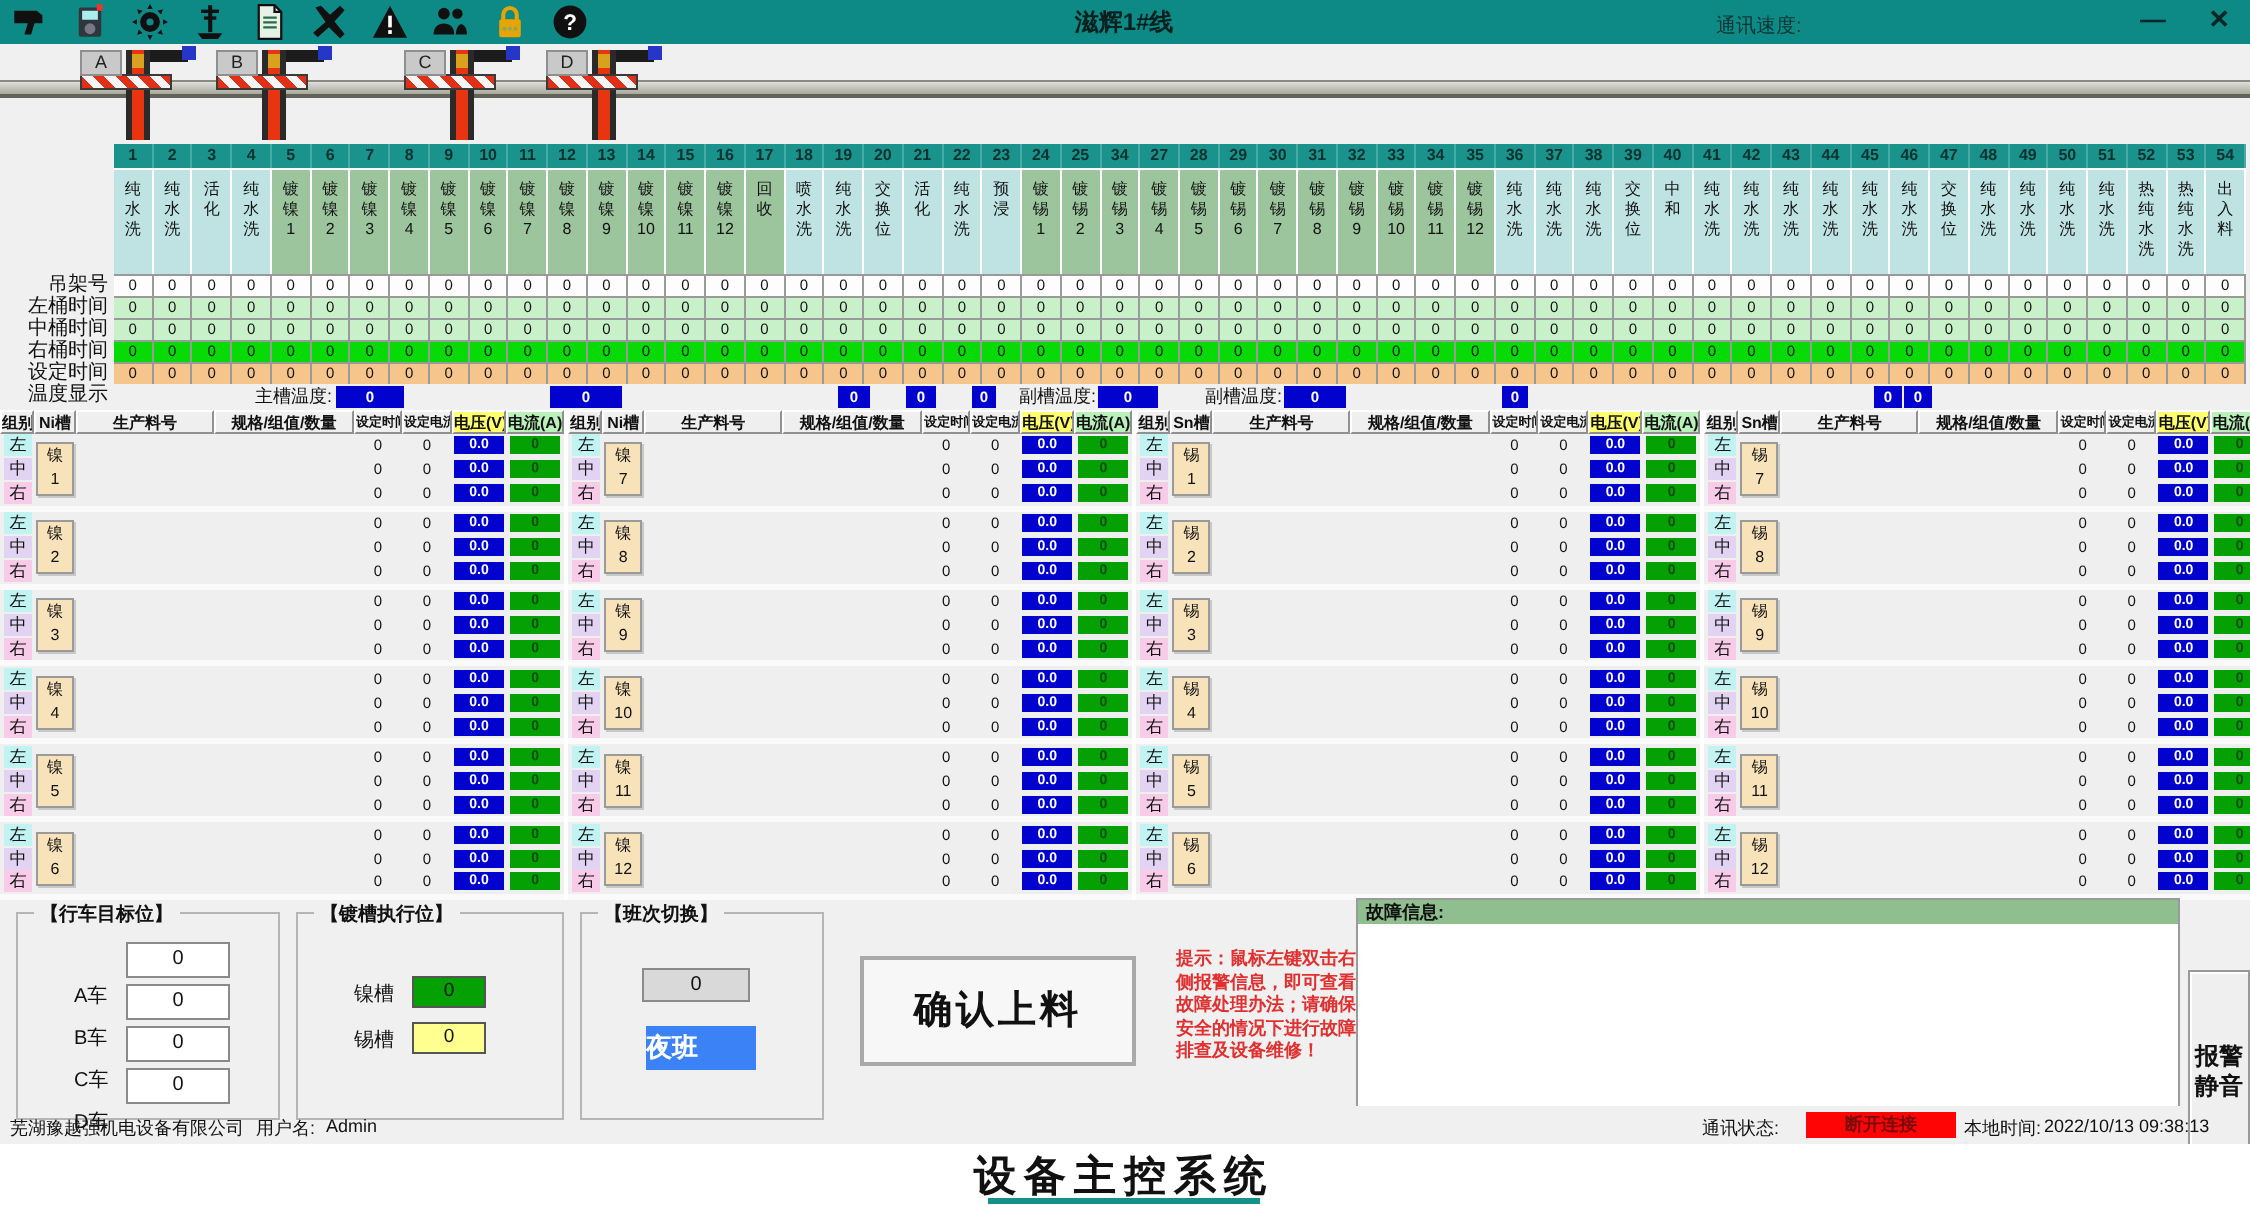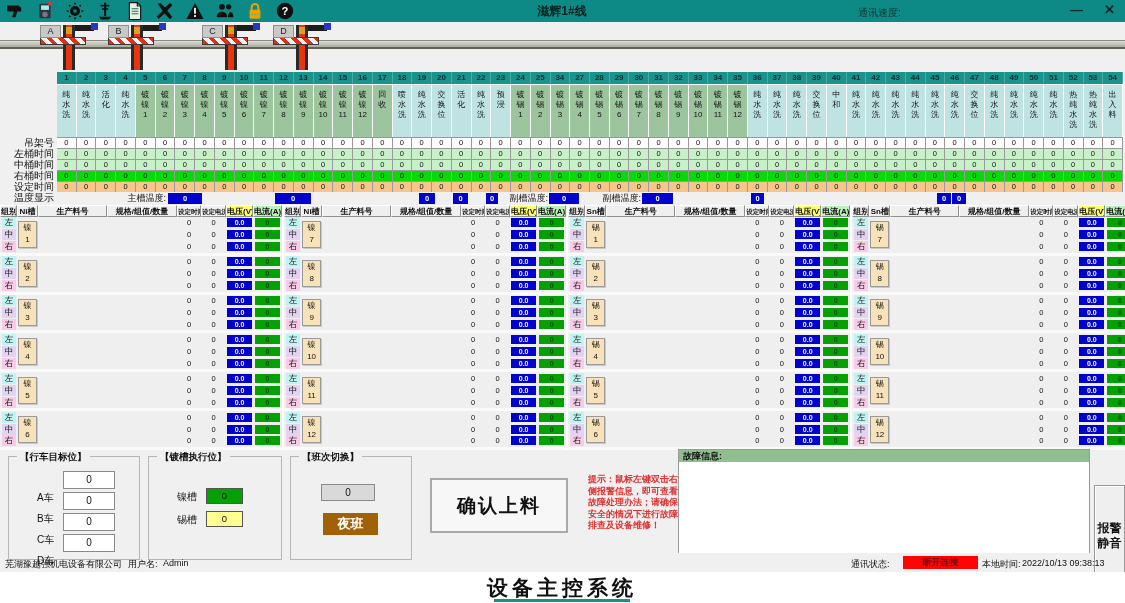--- a/index.html
+++ b/index.html
@@ -76,21 +76,21 @@
   .crow .clabel { position:absolute; left:28px; top:20px; font-size:10px; color:#111; }
   .crow .cinput { position:absolute; left:54px; top:0; width:52px; height:18px; background:#fff; border:1px solid #8a8a8a; font-size:10px; text-align:center; line-height:16px; color:#111; }
   #gb-tank { left:148px; top:456px; width:134px; height:104px; }
   .trow { position:absolute; width:134px; height:16px; }
   .trow .tlabel2 { position:absolute; left:28px; top:2px; font-size:10px; color:#111; }
   .trow .tbox { position:absolute; left:57px; top:0; width:37px; height:16px; border:1px solid #555; font-size:9.5px; text-align:center; line-height:14px; color:#111; }
   .tbox.green { background:#04a004; }
   .tbox.yellow { background:#ffff90; }
   #gb-shift { left:290px; top:456px; width:122px; height:104px; }
   #shift-val { position:absolute; left:30px; top:27px; width:54px; height:17px; background:#d9d9d9; border:1px solid #8a8a8a; font-size:10px; text-align:center; line-height:15px; color:#111; }
-  #shift-btn { position:absolute; left:32px; top:56px; width:55px; height:22px; background:#a16207; color:#fff; font-size:13px; font-weight:bold; text-align:center; line-height:22px; cursor:pointer; }
+  #shift-btn { position:absolute; left:32px; top:56px; width:55px; height:22px; background:#3b82f6; color:#fff; font-size:13px; font-weight:bold; line-height:22px; cursor:pointer; }
   #confirm-btn { position:absolute; left:430px; top:478px; width:138px; height:55px; background:#f7f7f7; border:2px solid #a9a9a9; font-size:19px; font-weight:bold; color:#111; text-align:center; line-height:51px; letter-spacing:2px; cursor:pointer; }
   #hint { position:absolute; left:588px; top:474px; width:90px; font-size:9px; font-weight:bold; color:#e03030; line-height:11.5px; }
 
   
   #fault-panel { position:absolute; left:678px; top:449px; width:412px; height:104px; background:#fff; border:1px solid #9a9a9a; }
   #fault-title { height:12px; background:#8fbf8f; font-size:9px; font-weight:bold; color:#111; line-height:12px; padding-left:4px; }
   #fault-table { width:100%; border-collapse:collapse; }
   #fault-table th { font-size:9px; font-weight:normal; color:#111; text-align:left; border-bottom:1px solid #c0c0c0; height:13px; padding-left:4px; background:#f6f6f6; }
   #fault-body { position:absolute; left:0; top:26px; width:410px; height:77px; background:#fff; }
   #mute-btn { position:absolute; left:1094px; top:452px; width:31px; height:101px; background:#efefef; border:1px solid #9a9a9a; box-shadow:inset 1px 1px 0 #fff; font-size:12px; font-weight:bold; color:#111; display:flex; align-items:center; justify-content:center; text-align:center; line-height:15px; white-space:pre-line; cursor:pointer;margin-top:33px; }

